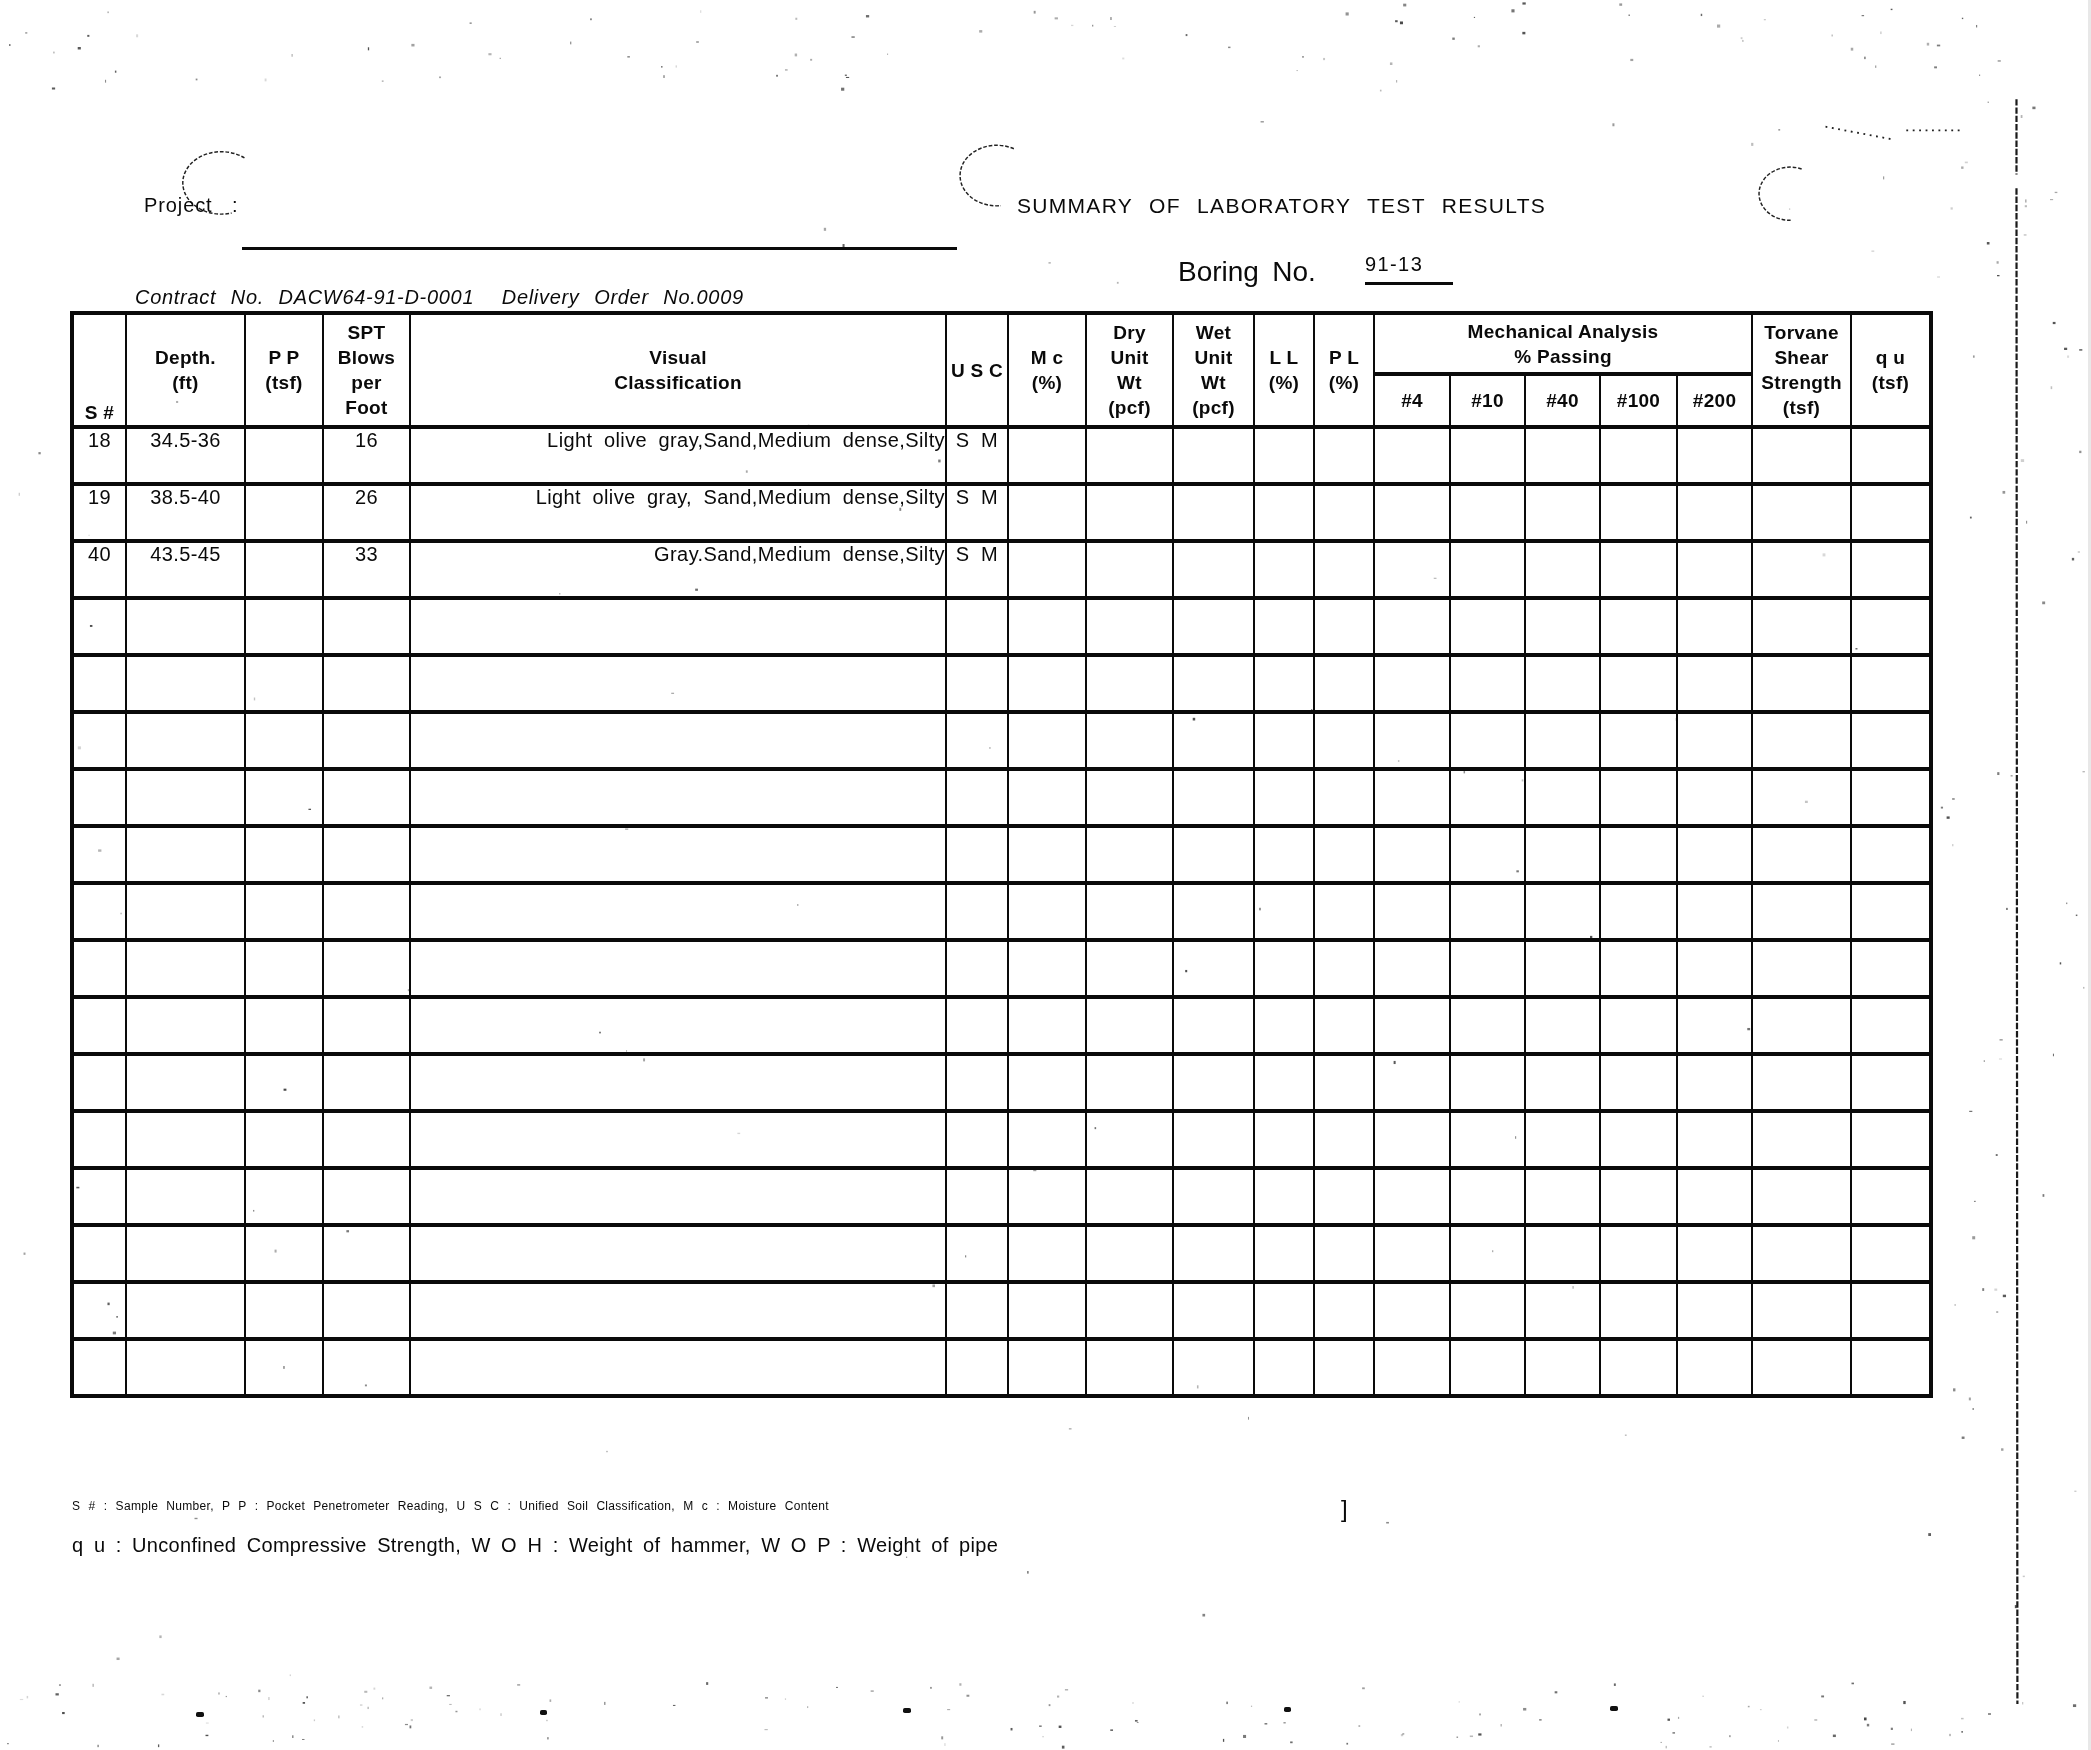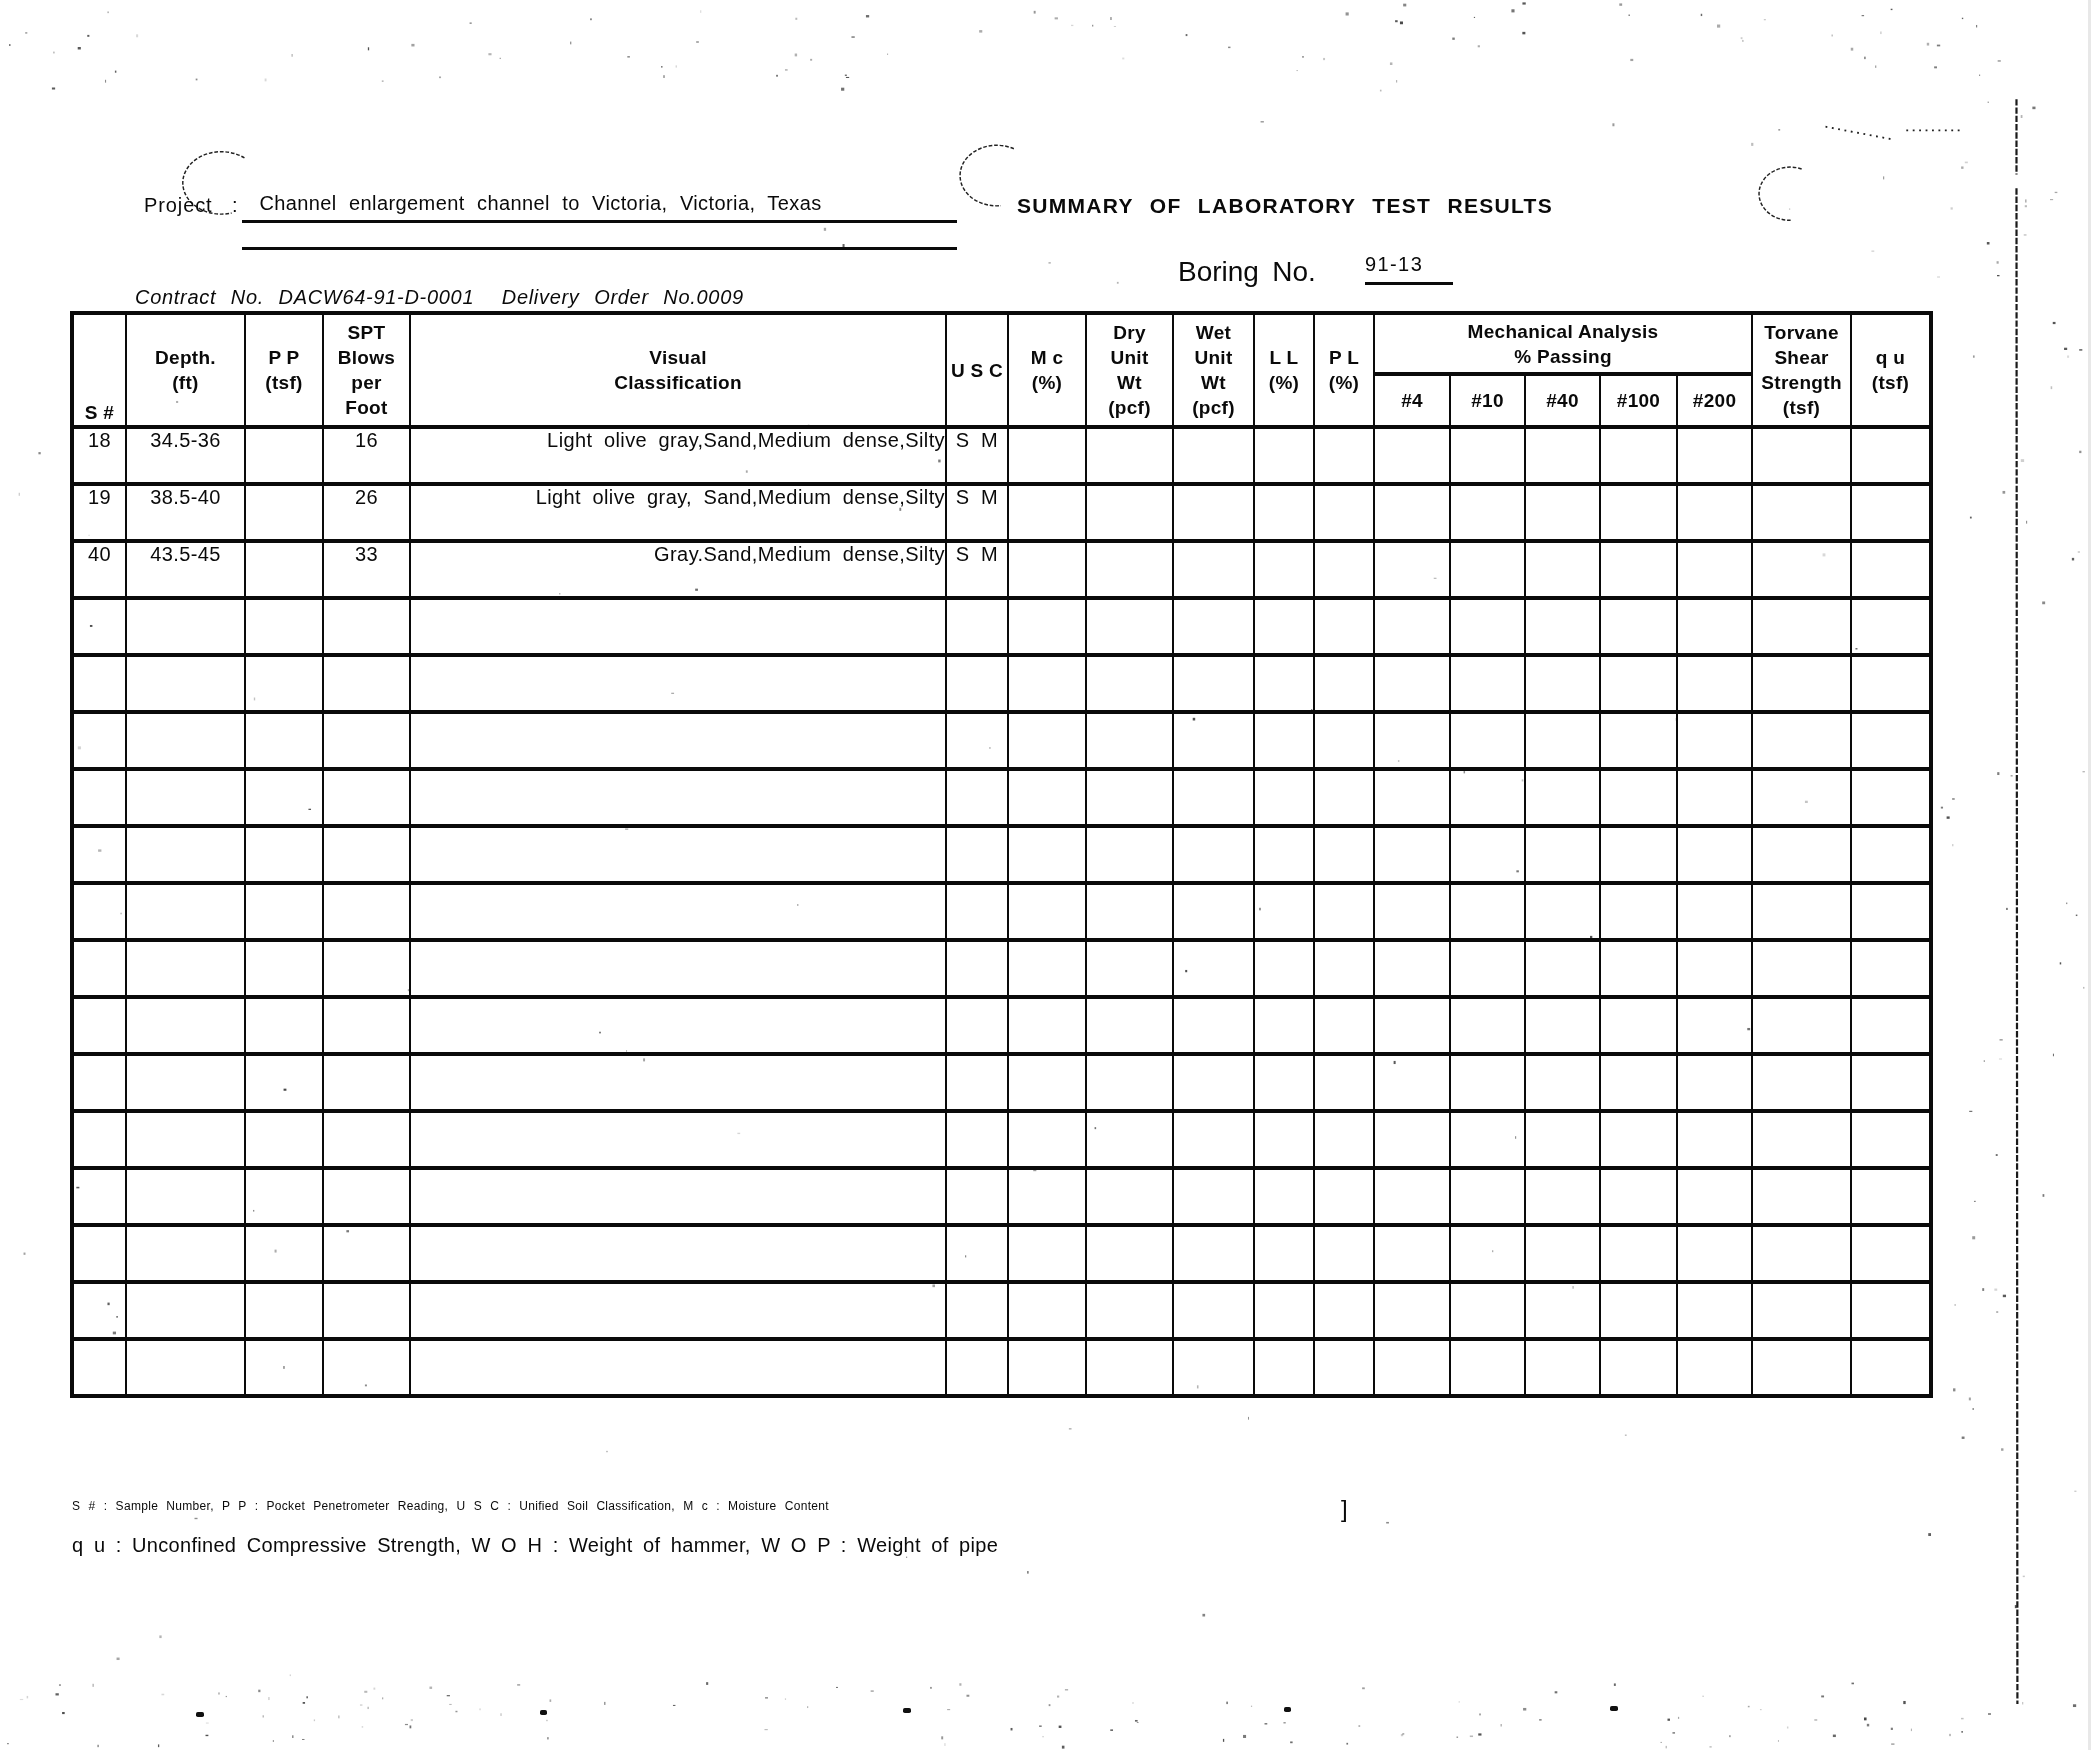--- a/index.html
+++ b/index.html
@@ -10,21 +10,21 @@
     overflow:hidden;
     font-family:"Liberation Sans", sans-serif;
     color:#0a0a0a;
   }
   .abs{position:absolute;}
   
   .project-label{left:144px;top:194px;font-size:20px;letter-spacing:0.9px;word-spacing:13px;}
   .project-box{left:242px;top:188px;width:715px;height:32px;border-bottom:3.7px solid #0a0a0a;}
   .project-value{position:absolute;left:17.4px;top:3.7px;font-size:20px;letter-spacing:0.4px;word-spacing:6.4px;white-space:nowrap;}
   .blank-line{left:242px;top:247px;width:715px;height:0;border-bottom:3.7px solid #0a0a0a;}
-  .doc-title{left:1017px;top:194px;font-size:21px;font-weight:bold;letter-spacing:1.3px;word-spacing:9.2px;white-space:nowrap;}
+  .doc-title{left:1017px;top:194px;font-size:21px;font-weight:normal;letter-spacing:1.3px;word-spacing:9.2px;white-space:nowrap;}
   .boring-label{left:1178px;top:256px;font-size:28px;word-spacing:5.5px;}
   .boring-box{left:1365px;top:253px;width:88px;height:28.5px;border-bottom:3.7px solid #0a0a0a;}
   .boring-value{font-size:20px;letter-spacing:1.4px;}
   .contract-line{left:135px;top:286px;font-size:20px;letter-spacing:0.7px;word-spacing:8.3px;white-space:nowrap;font-style:italic;}
   .contract-gap{display:inline-block;width:27.5px;}
   
   table.results{
     position:absolute;left:70px;top:311px;
     width:1862px;
     border-collapse:collapse;table-layout:fixed;
@@ -429,23 +429,20 @@
   <svg class="overlay" width="2092" height="1750" viewBox="0 0 2278 1906">
     <path d="M 266,172 A 42,34 0 1 0 252,232" fill="none" stroke="#222" stroke-width="1.6" stroke-dasharray="4 2"></path>
     <path d="M 1104,162 A 40,33 0 1 0 1090,224" fill="none" stroke="#222" stroke-width="1.6" stroke-dasharray="4 2"></path>
     <path d="M 1962,184 A 34,29 0 1 0 1950,240" fill="none" stroke="#222" stroke-width="1.6" stroke-dasharray="4 2"></path>
     <path d="M 1988,138 L 2062,152" fill="none" stroke="#222" stroke-width="2" stroke-dasharray="2 5"></path>
     <path d="M 2076,142 L 2138,142" fill="none" stroke="#222" stroke-width="2" stroke-dasharray="2 5"></path>
     <path d="M 2196,108 L 2196,190 M 2196,205 L 2197,1856" fill="none" stroke="#1a1a1a" stroke-width="2.4" stroke-dasharray="7 2"></path>
   </svg>
 
   <span class="abs project-label">Project :</span>
-  <div class="abs project-box">
-    <span class="project-value">Channel enlargement channel to Victoria, Victoria, Texas</span>
-  </div>
   <div class="abs blank-line"></div>
 
   <span class="abs doc-title">SUMMARY OF LABORATORY TEST RESULTS</span>
 
   <span class="abs boring-label">Boring No.</span>
   <div class="abs boring-box">
     <span class="boring-value">91-13</span>
   </div>
 
   <span class="abs contract-line"><span>Contract No. DACW64-91-D-0001</span><span class="contract-gap"></span><span>Delivery Order No.0009</span></span>

